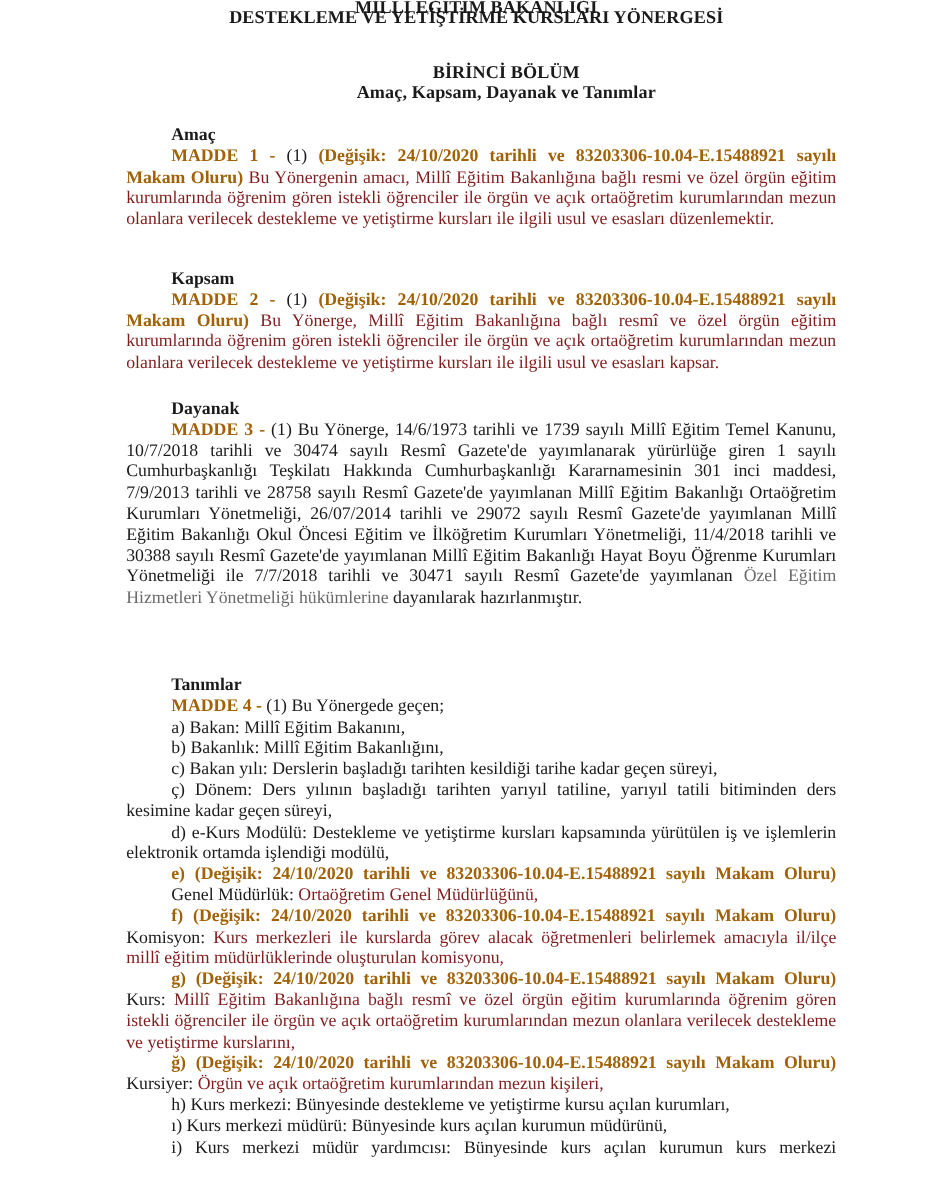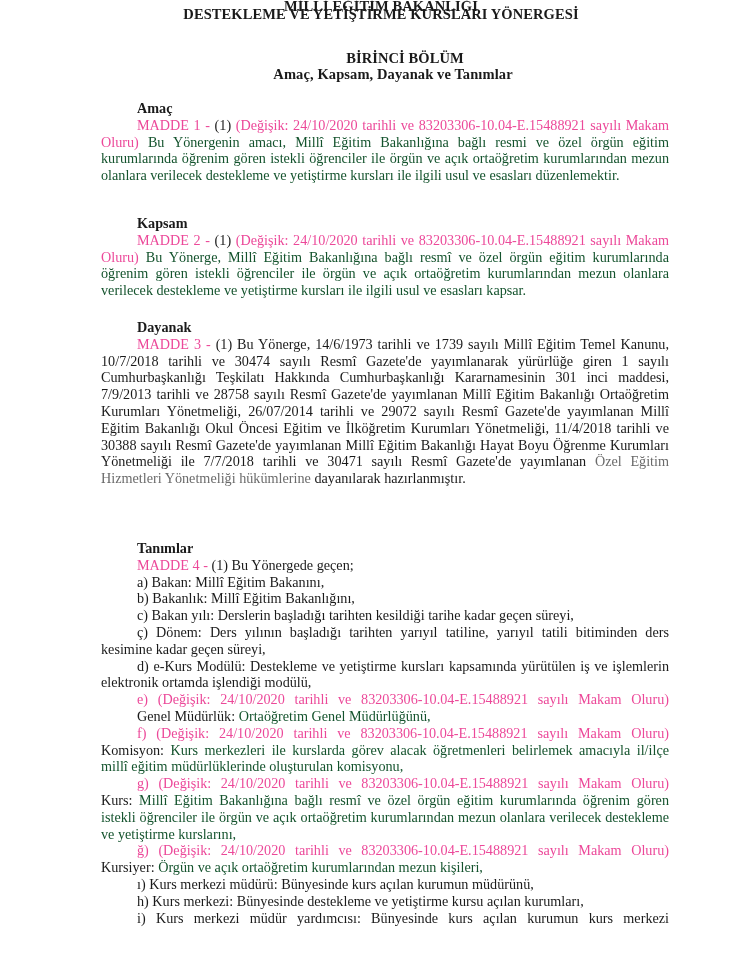--- a/index.html
+++ b/index.html
@@ -6,28 +6,28 @@
     body {
       width: 750px; height: 955px; background: #ffffff; overflow: hidden;
       font-family: "Liberation Serif", "DejaVu Serif", serif;
       color: #1a1a1a; position: relative;
     }
     .page { position: absolute; left: 97px; top: 0; width: 568px; font-size: 14.2px; line-height: 16.8px; }
     .title { text-align: center; font-weight: bold; font-size: 14.5px; line-height: 16px; letter-spacing: 0.1px; }
     .t1 { position: absolute; top: -2px; left: 0; width: 568px; }
     .t2 { position: absolute; top: 6px; left: 0; width: 568px; }
     .ch { position: absolute; top: 50px; left: 24px; width: 568px; }
-    .ch2 { position: absolute; top: 66px; left: 12px; width: 568px; }
+    .ch2 { position: absolute; top: 66px; left: 24px; width: 568px; }
     .sec { position: absolute; left: 4px; width: 568px; }
     .head { font-weight: bold; padding-left: 36px; }
     .p { text-align: justify; text-align-last: left; }
     .ind { text-indent: 36px; }
     .ind2 { padding-left: 36px; }
-    b { font-weight: normal; color: #ec4899; }
-    .red { color: #14532d; }
+    b { font-weight: bold; color: #a16207; }
+    .red { color: #7f1d1d; }
     .faint { color: #6a6a6a; }
     .j { text-align: justify; text-align-last: justify; }
   </style>
 </head>
 <body>
 
 <div class="page">
 
   <div class="title t1">MİLLİ EĞİTİM BAKANLIĞI</div>
   <div class="title t2">DESTEKLEME VE YETİŞTİRME KURSLARI YÖNERGESİ</div>
@@ -130,26 +130,26 @@
         <b>ğ)</b>
         <b>(Değişik: 24/10/2020 tarihli ve 83203306-10.04-E.15488921 sayılı Makam Oluru)</b>
       </div>
       <div>
         <span>Kursiyer:</span>
         <span class="red">Örgün ve açık ortaöğretim kurumlarından mezun kişileri,</span>
       </div>
     </div>
 
     <div class="ind2">
+      <span>h) Kurs merkezi:</span>
+      <span>Bünyesinde destekleme ve yetiştirme kursu açılan kurumları,</span>
+    </div>
+    <div class="ind2">
       <span>ı) Kurs merkezi müdürü:</span>
       <span>Bünyesinde kurs açılan kurumun müdürünü,</span>
-    </div>
-    <div class="ind2">
-      <span>h) Kurs merkezi:</span>
-      <span>Bünyesinde destekleme ve yetiştirme kursu açılan kurumları,</span>
     </div>
     <div class="ind2 j">
       <span>i) Kurs merkezi müdür yardımcısı:</span>
       <span>Bünyesinde kurs açılan kurumun kurs merkezi</span>
     </div>
   </div>
 
 </div>
 
 </body></html>

